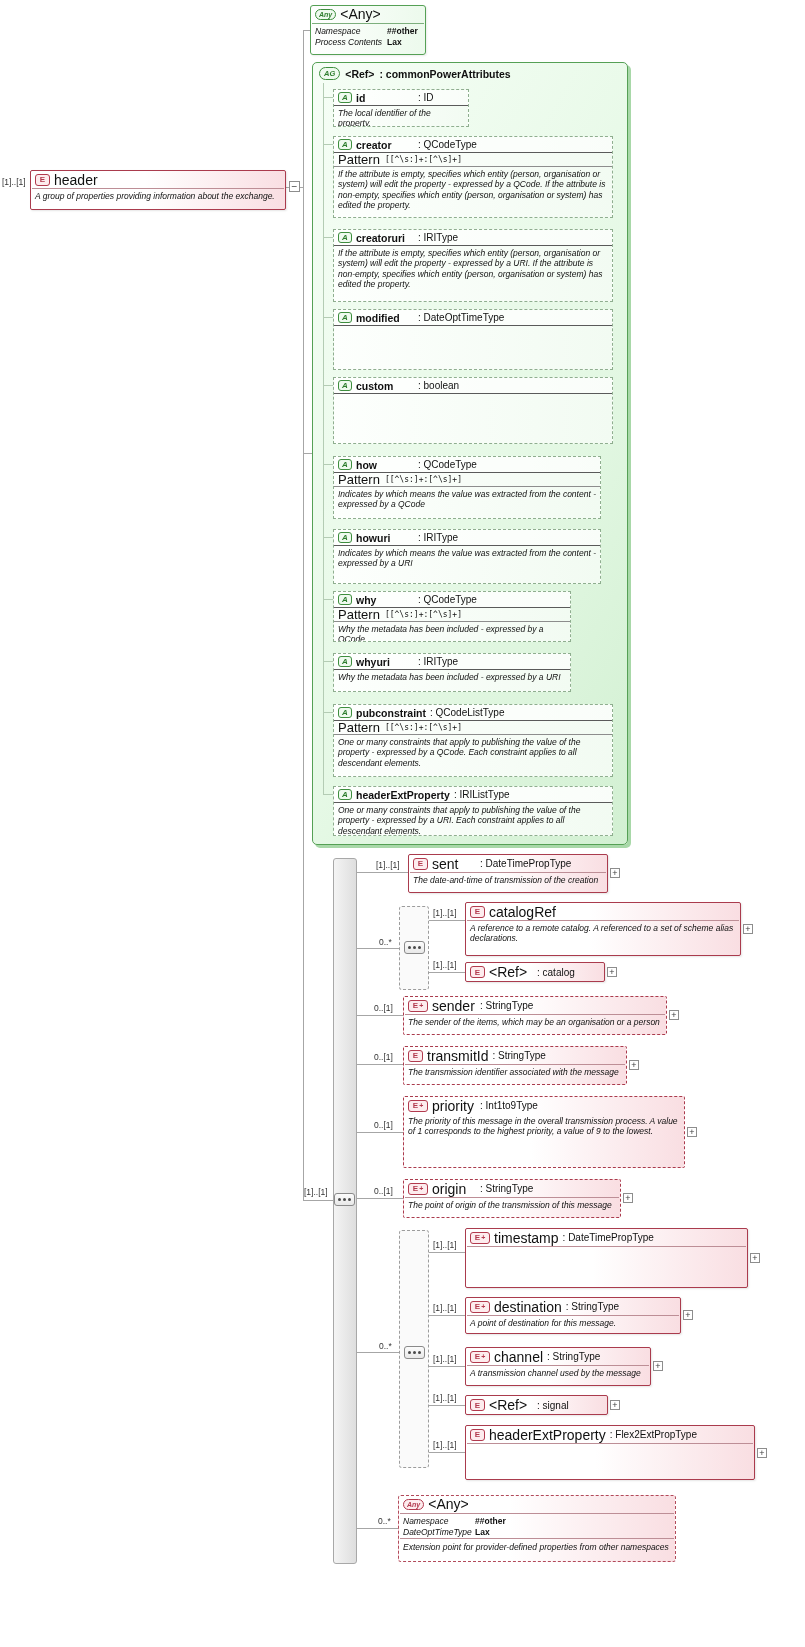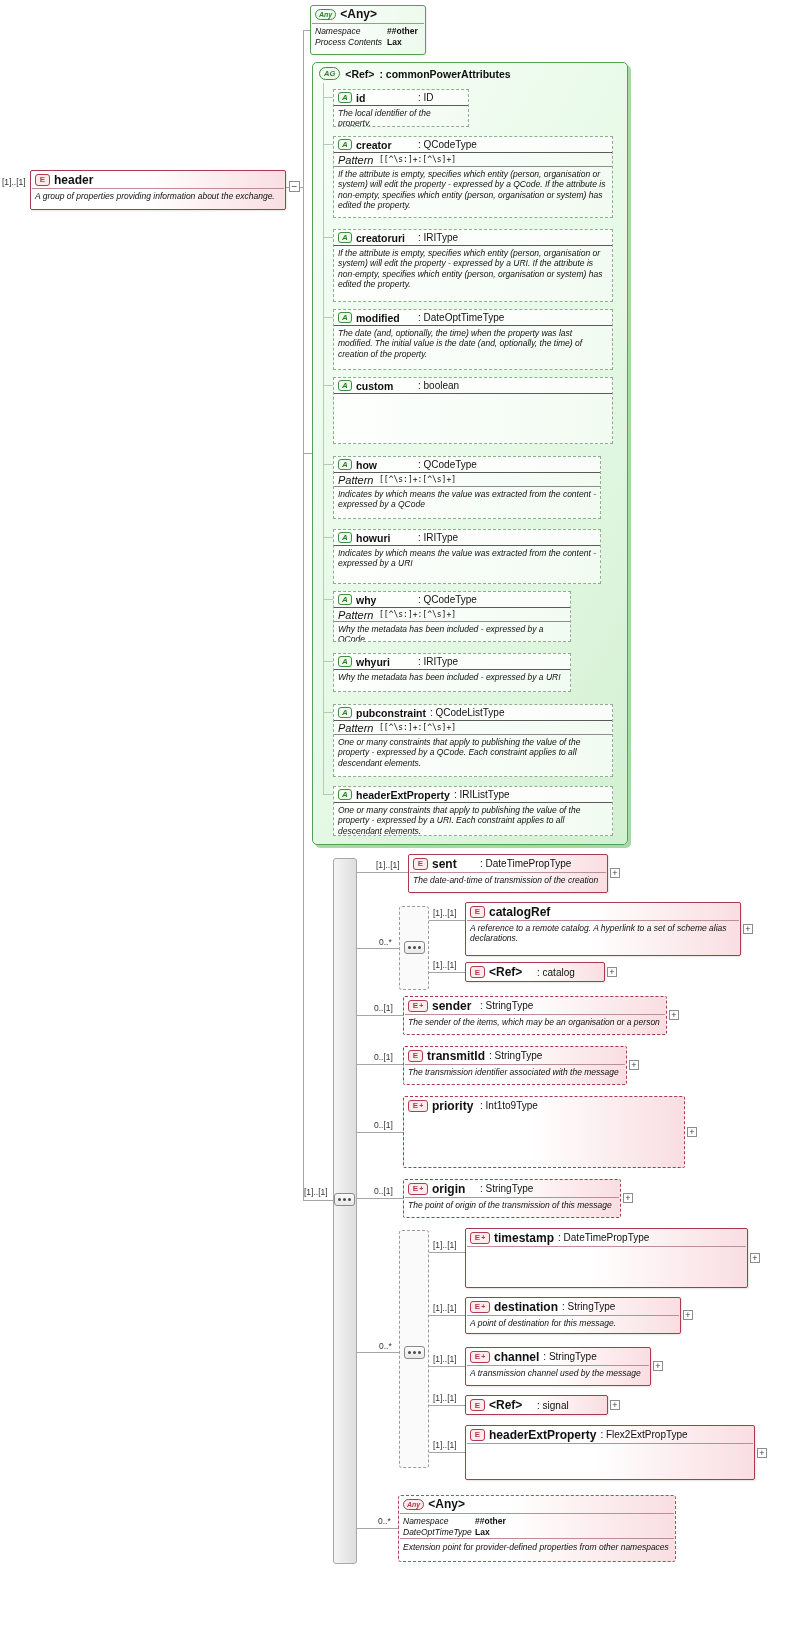--- a/index.html
+++ b/index.html
@@ -6,21 +6,21 @@
   body{background:#fff}
   #canvas{position:relative;width:805px;height:1647px;background:#fff;font-family:"Liberation Sans",sans-serif;overflow:hidden}
   .hline{position:absolute;height:1px;background:#a6a6a6}
   .vline{position:absolute;width:1px;background:#a6a6a6}
   .soft{background:#b4ccb4}
   .card{position:absolute;font-size:8.5px;color:#333;white-space:nowrap}
   .ebox{position:absolute;border:1px solid #aa3b4d;border-radius:2px;overflow:hidden;
         background:linear-gradient(90deg,#ffffff 45%,#f9dee2 100%);box-shadow:1px 1px 2px rgba(0,0,0,0.10)}
   .ebox.dashed{border-style:dashed;box-shadow:none}
   .trow{display:flex;align-items:center;gap:4px;padding:0 4px;height:17px;white-space:nowrap}
-  .ename{font-weight:bold;font-size:12px;color:#101010;min-width:44px}
+  .ename{font-weight:normal;font-size:14px;color:#101010;min-width:44px}
   .ename.auto{min-width:0}
   .etype{font-size:10px;color:#101010}
   .esep{height:1px;background:#bd8e96;margin:0 1px}
   .desc{font-size:8.5px;font-style:italic;color:#101010;padding:2px 4px 1px;line-height:1.22}
   .eicon{flex:none;width:15px;height:12px;border:1px solid #b23a4e;border-radius:3px;background:#fdecee;color:#b23a4e;
          font-size:8px;font-weight:bold;display:flex;align-items:center;justify-content:center}
   .eicon.wide{width:20px}
   .eicon .pg{font-size:7px;margin-left:1px;font-weight:bold}
   .plusbox{position:absolute;width:10px;height:10px;border:1px solid #8d8d8d;background:#fff;font-size:9px;line-height:8px;text-align:center;color:#3c3c3c}
   .minusbox{position:absolute;width:11px;height:11px;border:1px solid #8d8d8d;background:#fff;font-size:10px;line-height:9px;text-align:center;color:#3c3c3c}
@@ -30,21 +30,21 @@
   .agicon{flex:none;border:1px solid #3e8e3e;border-radius:8px;background:#effaef;color:#2e7d2e;font-size:7.5px;font-weight:bold;font-style:italic;padding:1px 4px}
   .agname,.agtype{font-weight:bold;font-size:10.5px;color:#101010}
   .abox{position:absolute;border:1px dashed #8fae8f;overflow:hidden;background:linear-gradient(90deg,#fdfffd,#f2fbf2)}
   .atrow{display:flex;align-items:center;gap:4px;padding:0 4px;height:16px;border-bottom:1px solid #5a5a5a;white-space:nowrap;background:rgba(255,255,255,0.55)}
   .aname{font-weight:bold;font-size:10.5px;color:#101010;min-width:58px}
   .atype{font-size:10px;color:#101010}
   .aicon{flex:none;width:14px;height:11px;border:1px solid #3e8e3e;border-radius:3px;background:#effaef;color:#2e7d2e;
          font-size:8px;font-weight:bold;font-style:italic;display:flex;align-items:center;justify-content:center}
   .facets{border-bottom:1px solid #8d8d8d;padding:1px 0}
   .frow{display:flex;align-items:center;gap:5px;padding:0 4px;height:11px}
-  .flabel{font-size:11px;font-style:italic;color:#101010;min-width:36px}
+  .flabel{font-size:13px;color:#101010;min-width:36px}
   .fvalue{font-size:8px;font-family:"DejaVu Sans Mono",monospace;color:#101010}
   .anybox{position:absolute;border-radius:3px;overflow:hidden}
   .anybox.green{border:1px solid #55a055;background:linear-gradient(90deg,#ffffff,#ecfaec);box-shadow:1px 1px 2px rgba(0,0,0,0.08)}
   .anybox.pink{border:1px dashed #b24a5a;background:linear-gradient(90deg,#ffffff 40%,#f9dee2)}
   .anyicon{flex:none;border:1px solid #3e8e3e;border-radius:8px;background:#effaef;color:#2e7d2e;font-size:7px;font-style:italic;font-weight:bold;padding:1px 3px}
   .anyicon.red{border-color:#b23a4e;background:#fdecee;color:#b23a4e}
   .kv{display:flex;padding:0 4px;height:11px;align-items:center}
   .kv .k{font-size:8.5px;font-style:italic;color:#101010;width:72px;flex:none}
   .kv .v{font-size:8.5px;font-weight:bold;color:#101010}
   .asep{height:1px;background:#7daf7d;margin:1px 1px}
@@ -159,21 +159,20 @@
         </div>
       <div class="desc">If the attribute is empty, specifies which entity (person, organisation or system) will edit the property - expressed by a URI. If the attribute is non-empty, specifies which entity (person, organisation or system) has edited the property.</div>
     </div>
 
     <div class="abox" style="left:20px;top:246px;width:280px;height:61px">
       <div class="atrow">
           <span class="aicon">A</span>
           <span class="aname">modified</span>
           <span class="atype">: DateOptTimeType</span>
         </div>
-      <div class="desc">The date (and, optionally, the time) when the property was last modified. The initial value is the date (and, optionally, the time) of creation of the property.</div>
     </div>
 
     <div class="abox" style="left:20px;top:314px;width:280px;height:67px">
       <div class="atrow">
           <span class="aicon">A</span>
           <span class="aname">custom</span>
           <span class="atype">: boolean</span>
         </div>
     </div>
 
@@ -278,21 +277,21 @@
       <i></i>
     </div>
 
   <div class="card" style="left:433px;top:908px">[1]..[1]</div>
   <div class="ebox" style="left:465px;top:902px;width:276px;height:54px">
     <div class="trow">
         <span class="eicon">E</span>
         <span class="ename auto">catalogRef</span>
       </div>
     <div class="esep"></div>
-    <div class="desc">A reference to a remote catalog. A hyperlink to a set of scheme alias declarations.</div>
+    <div class="desc">A reference to a remote catalog. A referenced to a set of scheme alias declarations.</div>
   </div>
   <div class="plusbox" style="left:743px;top:924px">+</div>
 
   <div class="card" style="left:433px;top:960px">[1]..[1]</div>
   <div class="ebox" style="left:465px;top:962px;width:140px;height:20px">
     <div class="trow" style="height:18px">
         <span class="eicon">E</span>
         <span class="ename">&lt;Ref&gt;</span>
         <span class="etype">: catalog</span>
       </div>
@@ -329,20 +328,21 @@
   <div class="card" style="left:374px;top:1120px">0..[1]</div>
   <div class="ebox dashed" style="left:403px;top:1096px;width:282px;height:72px">
     <div class="trow">
         <span class="eicon wide">
           <span>E</span>
           <span class="pg">+</span>
         </span>
         <span class="ename">priority</span>
         <span class="etype">: Int1to9Type</span>
       </div>
+    <div class="desc">The priority of this message in the overall transmission process. A value of 1 corresponds to the highest priority, a value of 9 to the lowest.</div>
   </div>
   <div class="plusbox" style="left:687px;top:1127px">+</div>
 
   <div class="card" style="left:374px;top:1186px">0..[1]</div>
   <div class="ebox dashed" style="left:403px;top:1179px;width:218px;height:39px">
     <div class="trow">
         <span class="eicon wide">
           <span>E</span>
           <span class="pg">+</span>
         </span>

